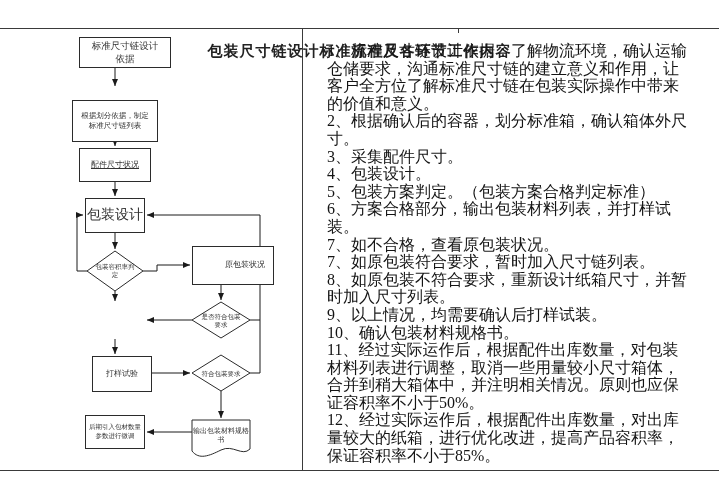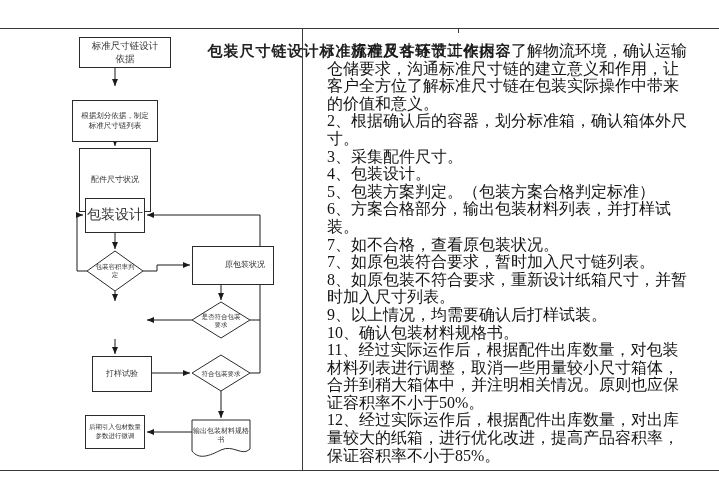--- a/index.html
+++ b/index.html
@@ -78,21 +78,21 @@
         <path d="M192,392 L250,392 L250,421 C242,429 233,416 221,422 C209,428 199,432 192,423 Z"></path>
       </g>
     </svg>
 
     <div class="node" style="left:79px;top:9px;width:70px;height:29px;font-size:9.5px;padding:0 10px;">
       <span>标准尺寸链设计依据</span>
     </div>
     <div class="node" style="left:72px;top:60px;width:72px;height:40px;font-size:7.5px;padding:0 6px;margin-top:12px;">
       <span>根据划分依据，制定标准尺寸链列表</span>
     </div>
-    <div class="node" style="left:79px;top:120px;width:66px;height:32px;font-size:8px;padding:15px 2px;">
+    <div class="node" style="left:79px;top:120px;width:66px;height:32px;font-size:8px;padding:0 2px;text-decoration:underline;">
       <span>配件尺寸状况</span>
     </div>
     <div class="node" style="left:85px;top:170px;width:58px;height:33px;font-size:14px;justify-content:center;">
       <span>包装设计</span>
     </div>
     <div class="node" style="left:192px;top:218px;width:56px;height:37px;font-size:8px;padding-left:24px;">
       <span>原包装状况</span>
     </div>
     <div class="node" style="left:92px;top:328px;width:58px;height:34px;font-size:8px;">
       <span>打样试验</span>

